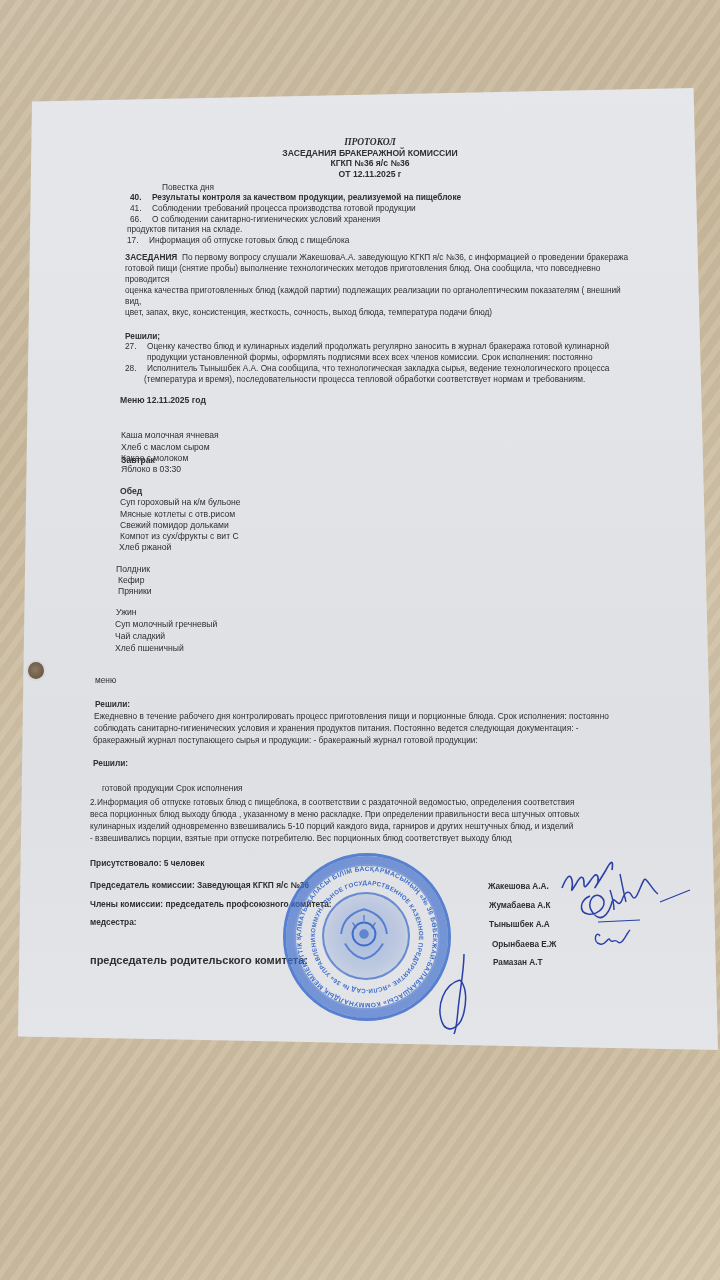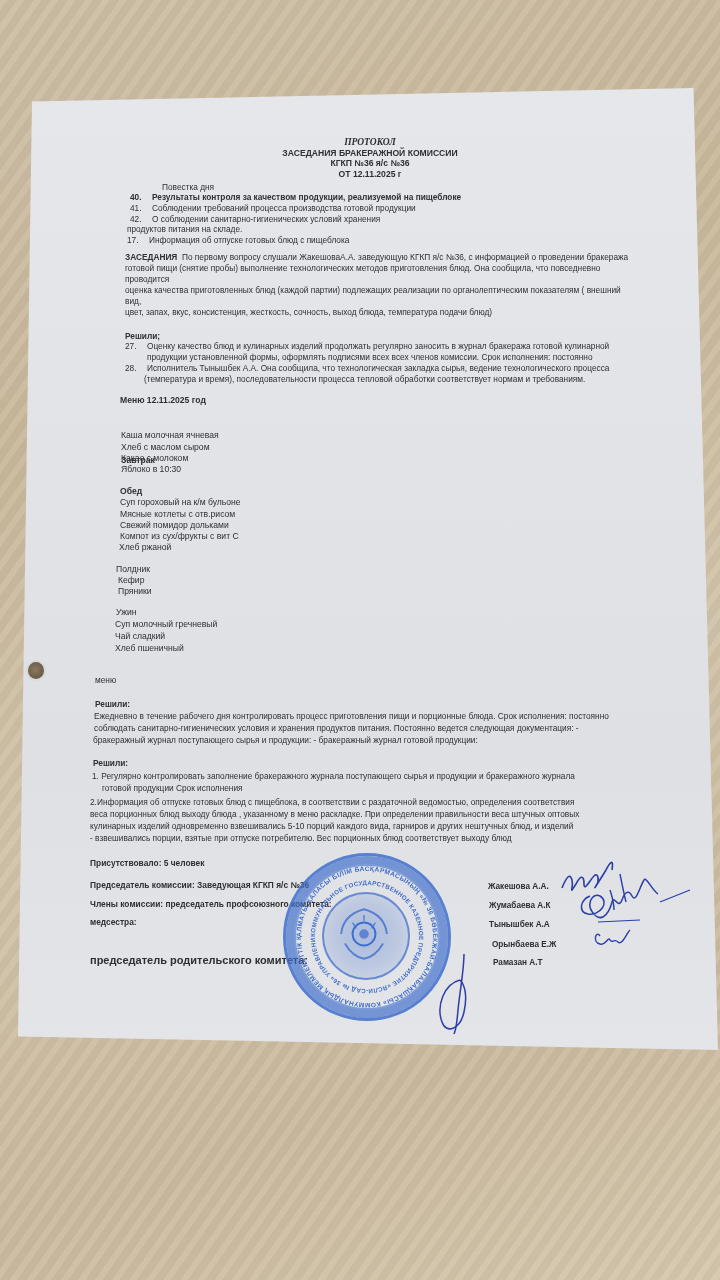--- a/index.html
+++ b/index.html
@@ -60,21 +60,21 @@
   <div class="title-block">
     <div class="ital">ПРОТОКОЛ</div>
     <div>ЗАСЕДАНИЯ БРАКЕРАЖНОЙ КОМИССИИ</div>
     <div>КГКП  №36 я/с №36</div>
     <div>ОТ 12.11.2025 г</div>
   </div>
 
   <div class="t" style="left:130px; top:182px;padding-left:32px;">Повестка дня</div>
   <div class="t" style="left:130px; top:192px;font-weight:bold;"><span class="num">40.</span><span>Результаты контроля за качеством продукции, реализуемой на пищеблоке</span></div>
   <div class="t" style="left:130px; top:203px;"><span class="num">41.</span><span>Соблюдении требований процесса производства готовой продукции</span></div>
-  <div class="t" style="left:130px; top:214px;"><span class="num">42.</span><span>О соблюдении санитарно-гигиенических условий хранения</span></div>
+  <div class="t" style="left:130px; top:214px;"><span class="num">66.</span><span>О соблюдении санитарно-гигиенических условий хранения</span></div>
   <div class="t" style="left:127px; top:224px;">продуктов питания на складе.</div>
   <div class="t" style="left:127px; top:235px;"><span class="num">17.</span><span>Информация об отпуске готовых блюд с пищеблока</span></div>
 
   <div class="para" style="left:125px; top:252px; width:520px;">
     <div class="t" style="position:relative;"><span class="b">ЗАСЕДАНИЯ</span>&nbsp;&nbsp;<span>По первому вопросу слушали ЖакешоваА.А. заведующую КГКП я/с №36, с информацией о проведении бракеража</span></div>
     <div class="t" style="position:relative;">готовой пищи  (снятие пробы) выполнение технологических методов приготовления блюд. Она сообщила, что повседневно</div>
     <div class="t" style="position:relative;">проводится</div>
     <div class="t" style="position:relative;">оценка качества приготовленных блюд (каждой партии) подлежащих реализации по органолептическим показателям ( внешний</div>
     <div class="t" style="position:relative;">вид,</div>
     <div class="t" style="position:relative;">цвет, запах, вкус, консистенция, жесткость, сочность, выход блюда, температура подачи блюд)</div>
@@ -85,21 +85,21 @@
   <div class="t" style="left:147px; top:352px;">продукции установленной формы, оформлять подписями всех всех членов комиссии. Срок исполнения: постоянно</div>
   <div class="t" style="left:125px; top:363px;"><span class="num">28.</span><span>Исполнитель Тынышбек А.А. Она сообщила, что технологическая закладка сырья, ведение технологического процесса</span></div>
   <div class="t" style="left:144px; top:374px;">(температура и время), последовательности процесса тепловой обработки соответствует нормам и требованиям.</div>
 
   <div class="menu-line b" style="left:120px; top:394px;">Меню 12.11.2025 год</div>
 
   <div class="menu-line b" style="left:121px; top:418px;margin-top:36px;">Завтрак</div>
   <div class="menu-line" style="left:121px; top:429px;">Каша молочная ячневая</div>
   <div class="menu-line" style="left:121px; top:441px;">Хлеб с маслом сыром</div>
   <div class="menu-line" style="left:121px; top:452px;">Какао с молоком</div>
-  <div class="menu-line" style="left:121px; top:463px;">Яблоко в 10:30</div>
+  <div class="menu-line" style="left:121px; top:463px;">Яблоко в 03:30</div>
 
   <div class="menu-line b" style="left:120px; top:485px;">Обед</div>
   <div class="menu-line" style="left:120px; top:496px;">Суп гороховый на к/м бульоне</div>
   <div class="menu-line" style="left:120px; top:508px;">Мясные котлеты с отв.рисом</div>
   <div class="menu-line" style="left:120px; top:519px;">Свежий помидор дольками</div>
   <div class="menu-line" style="left:120px; top:530px;">Компот из сух/фрукты с вит С</div>
   <div class="menu-line" style="left:119px; top:541px;">Хлеб ржаной</div>
 
   <div class="menu-line" style="left:116px; top:563px;">Полдник</div>
   <div class="menu-line" style="left:118px; top:574px;">Кефир</div>
@@ -111,21 +111,20 @@
   <div class="menu-line" style="left:115px; top:642px;">Хлеб пшеничный</div>
 
   <div class="t" style="left:95px; top:675px;">меню</div>
 
   <div class="t b" style="left:95px; top:699px;">Решили:</div>
   <div class="t" style="left:94px; top:711px;">Ежедневно в течение рабочего дня контролировать процесс приготовления пищи и порционные блюда. Срок исполнения: постоянно</div>
   <div class="t" style="left:94px; top:723px;">соблюдать санитарно-гигиенических условия и хранения продуктов питания. Постоянно ведется следующая документация: -</div>
   <div class="t" style="left:93px; top:735px;">бракеражный журнал поступающего сырья и продукции: - бракеражный журнал готовой продукции:</div>
 
   <div class="t b" style="left:93px; top:758px;">Решили:</div>
-  <div class="t" style="left:92px; top:771px;">1. Регулярно контролировать заполнение бракеражного журнала поступающего сырья и продукции и бракеражного журнала</div>
   <div class="t" style="left:102px; top:783px;">    готовой продукции Срок исполнения</div>
   <div class="t" style="left:90px; top:797px;">2.Информация об отпуске готовых блюд с пищеблока, в соответствии с раздаточной ведомостью, определения соответствия</div>
   <div class="t" style="left:90px; top:809px;">веса порционных блюд выходу блюда , указанному в меню раскладке. При определении правильности веса штучных оптовых</div>
   <div class="t" style="left:90px; top:821px;">кулинарных изделий одновременно взвешивались 5-10 порций каждого вида, гарниров и других нештучных блюд, и изделий</div>
   <div class="t" style="left:90px; top:833px;">- взвешивались порции, взятые при отпуске потребителю. Вес порционных блюд соответствует выходу блюд</div>
 
   <div class="t b" style="left:90px; top:858px; font-size:8.4px;">Присутствовало: 5 человек</div>
   <div class="t b" style="left:90px; top:880px; font-size:8.4px;">Председатель комиссии: Заведующая КГКП я/с №36</div>
   <div class="t b" style="left:90px; top:899px; font-size:8.4px;">Члены комиссии: председатель профсоюзного комитета:</div>
   <div class="t b" style="left:90px; top:917px; font-size:8.4px;">медсестра:</div>

